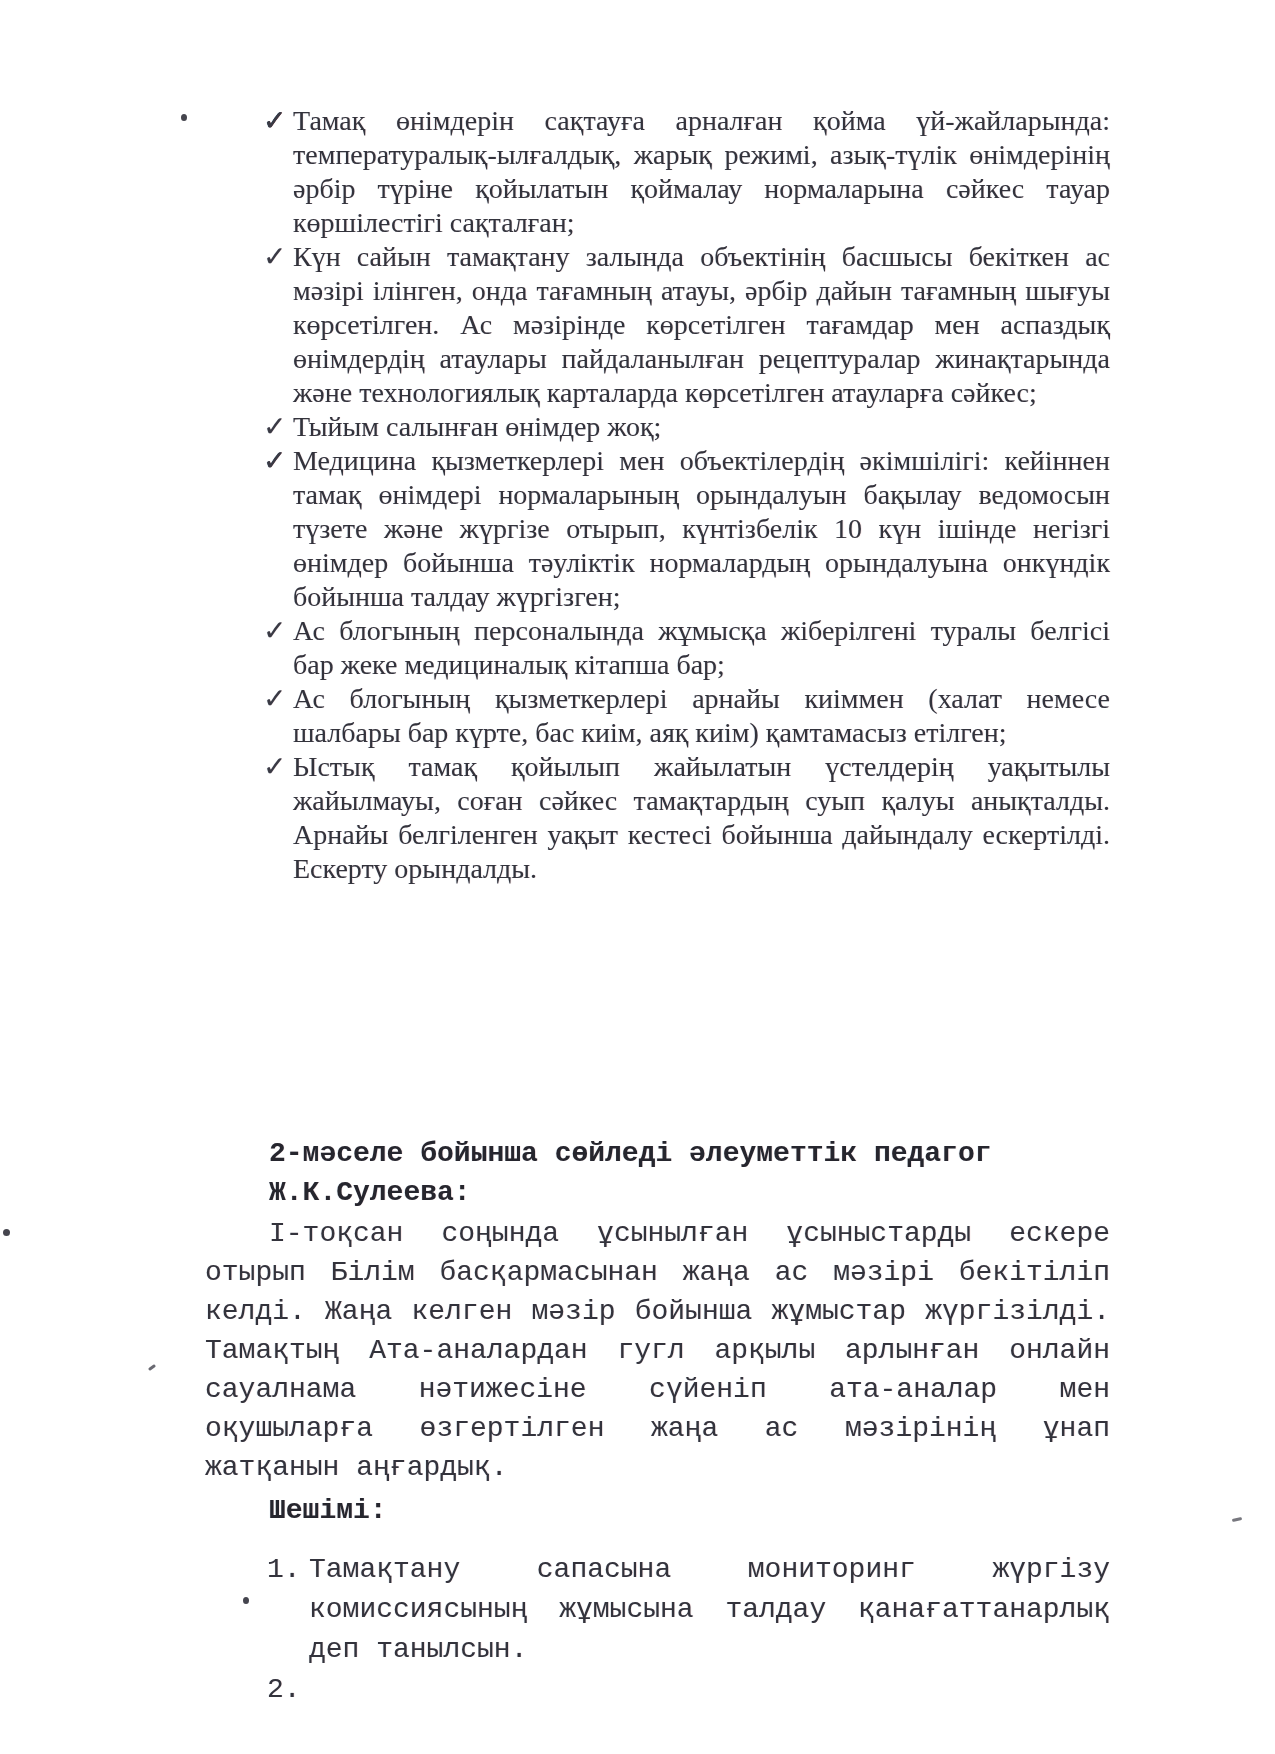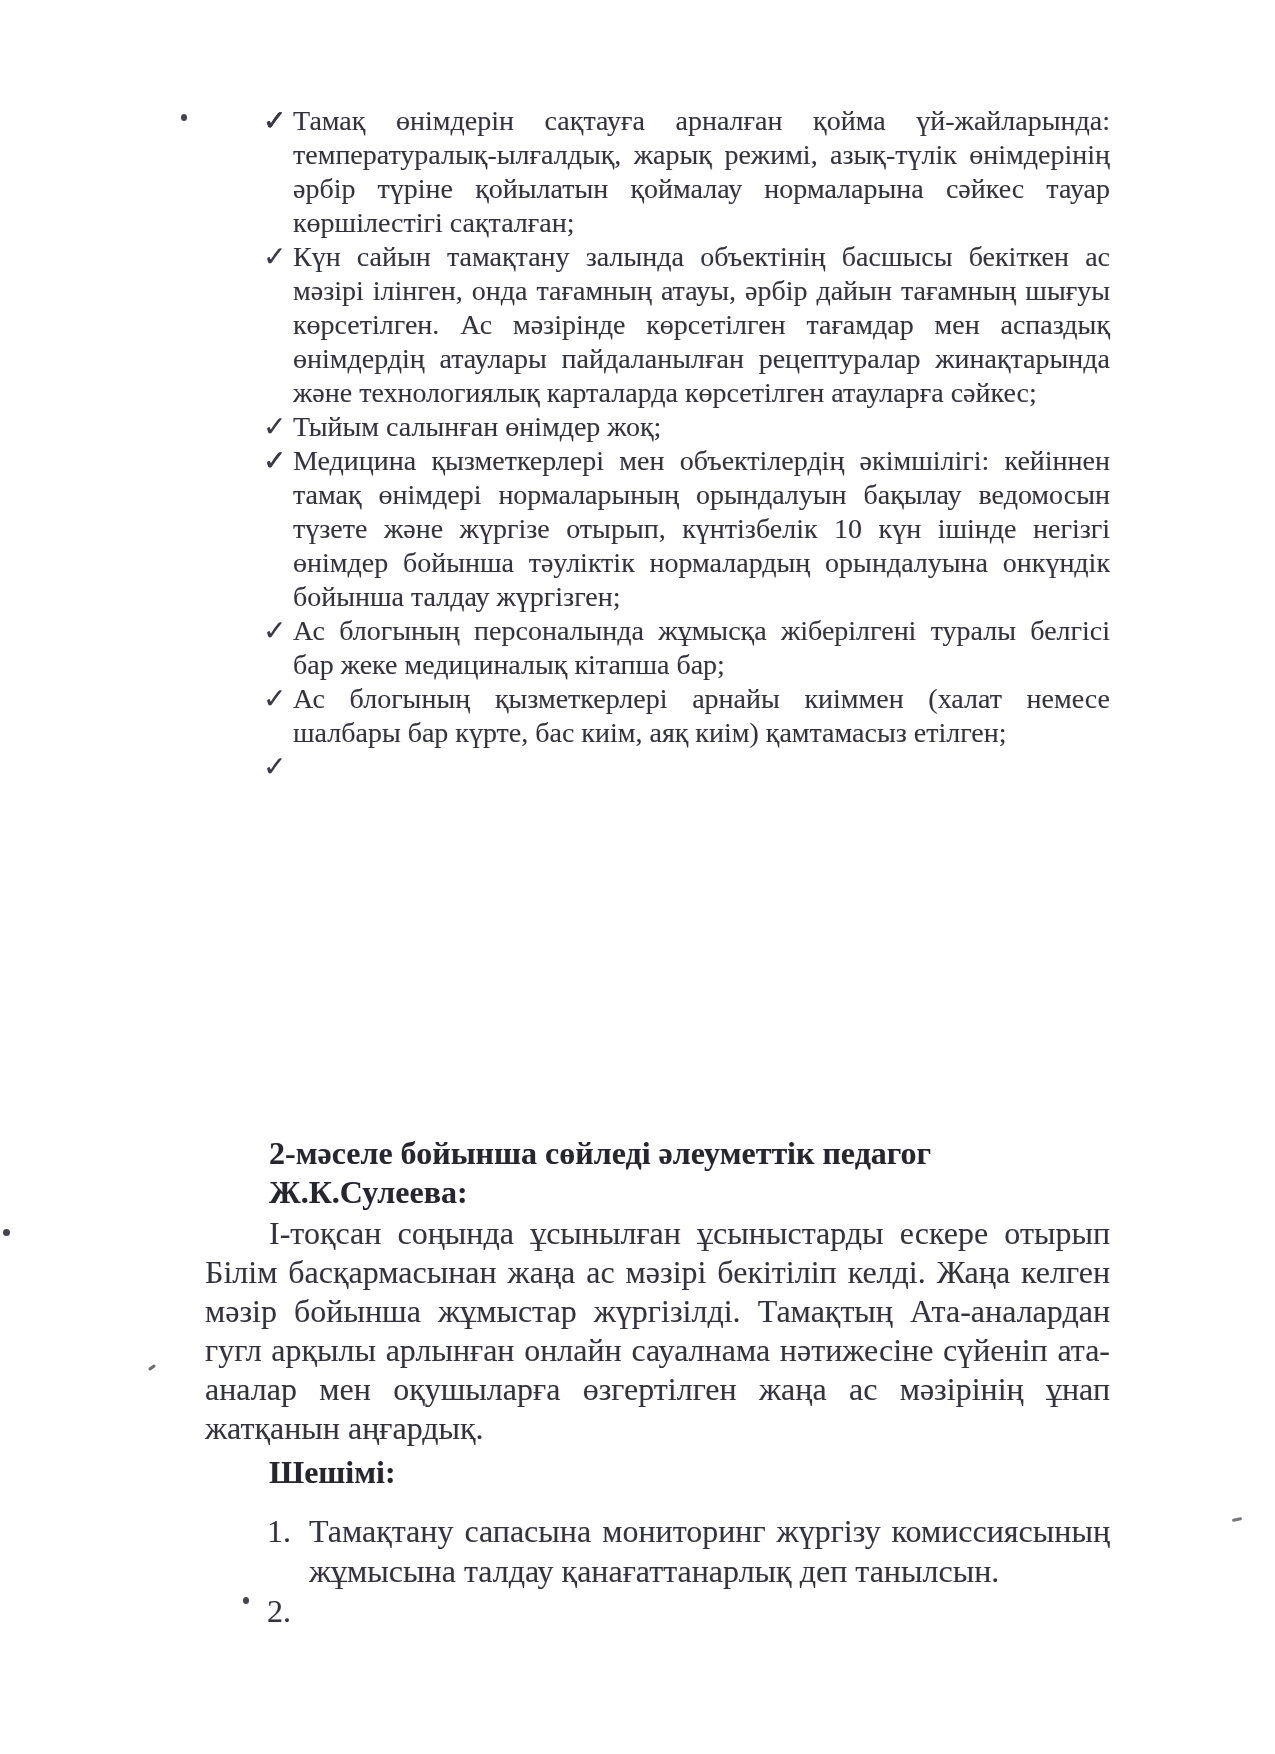--- a/index.html
+++ b/index.html
@@ -40,23 +40,24 @@
     top: 0;
     font-size: 28px;
     color: #3a3a44;
   }
 
   .lower {
     position: absolute;
     left: 205px;
     top: 1134px;
     width: 905px;
-    font-size: 32px;
+    font-size: 28px;
     line-height: 39px;
     text-align: justify;
+    font-family: Liberation Mono, monospace;
   }
   .section-heading {
     font-weight: bold;
     color: #26262e;
     margin: 0 0 2px 64px;
     text-align: left;
   }
   .body-paragraph {
     margin: 0;
     text-indent: 64px;
@@ -127,20 +128,21 @@
     <div class="bullet">
       <span class="mark">✓</span>
       <span>Ас блогының персоналында жұмысқа жіберілгені туралы белгісі бар жеке медициналық кітапша бар;</span>
     </div>
     <div class="bullet">
       <span class="mark">✓</span>
       <span>Ас блогының қызметкерлері арнайы киіммен (халат немесе шалбары бар күрте, бас киім, аяқ киім) қамтамасыз етілген;</span>
     </div>
     <div class="bullet">
       <span class="mark">✓</span>
+      <span>Ыстық тамақ қойылып жайылатын үстелдерің уақытылы жайылмауы, соған сәйкес тамақтардың суып қалуы анықталды. Арнайы белгіленген уақыт кестесі бойынша дайындалу ескертілді. Ескерту орындалды.</span>
     </div>
   </div>
 
   <div class="lower scan-text">
     <p class="section-heading">2-мәселе бойынша сөйледі әлеуметтік педагог Ж.К.Сулеева:</p>
     <p class="body-paragraph">І-тоқсан соңында ұсынылған ұсыныстарды ескере отырып Білім басқармасынан жаңа ас мәзірі бекітіліп келді. Жаңа келген мәзір бойынша жұмыстар жүргізілді. Тамақтың Ата-аналардан гугл арқылы арлынған онлайн сауалнама нәтижесіне сүйеніп ата-аналар мен оқушыларға өзгертілген жаңа ас мәзірінің ұнап жатқанын аңғардық.</p>
     <p class="decision-heading">Шешімі:</p>
     <div class="decisions">
       <div class="decision">
         <span class="num">1.</span>

